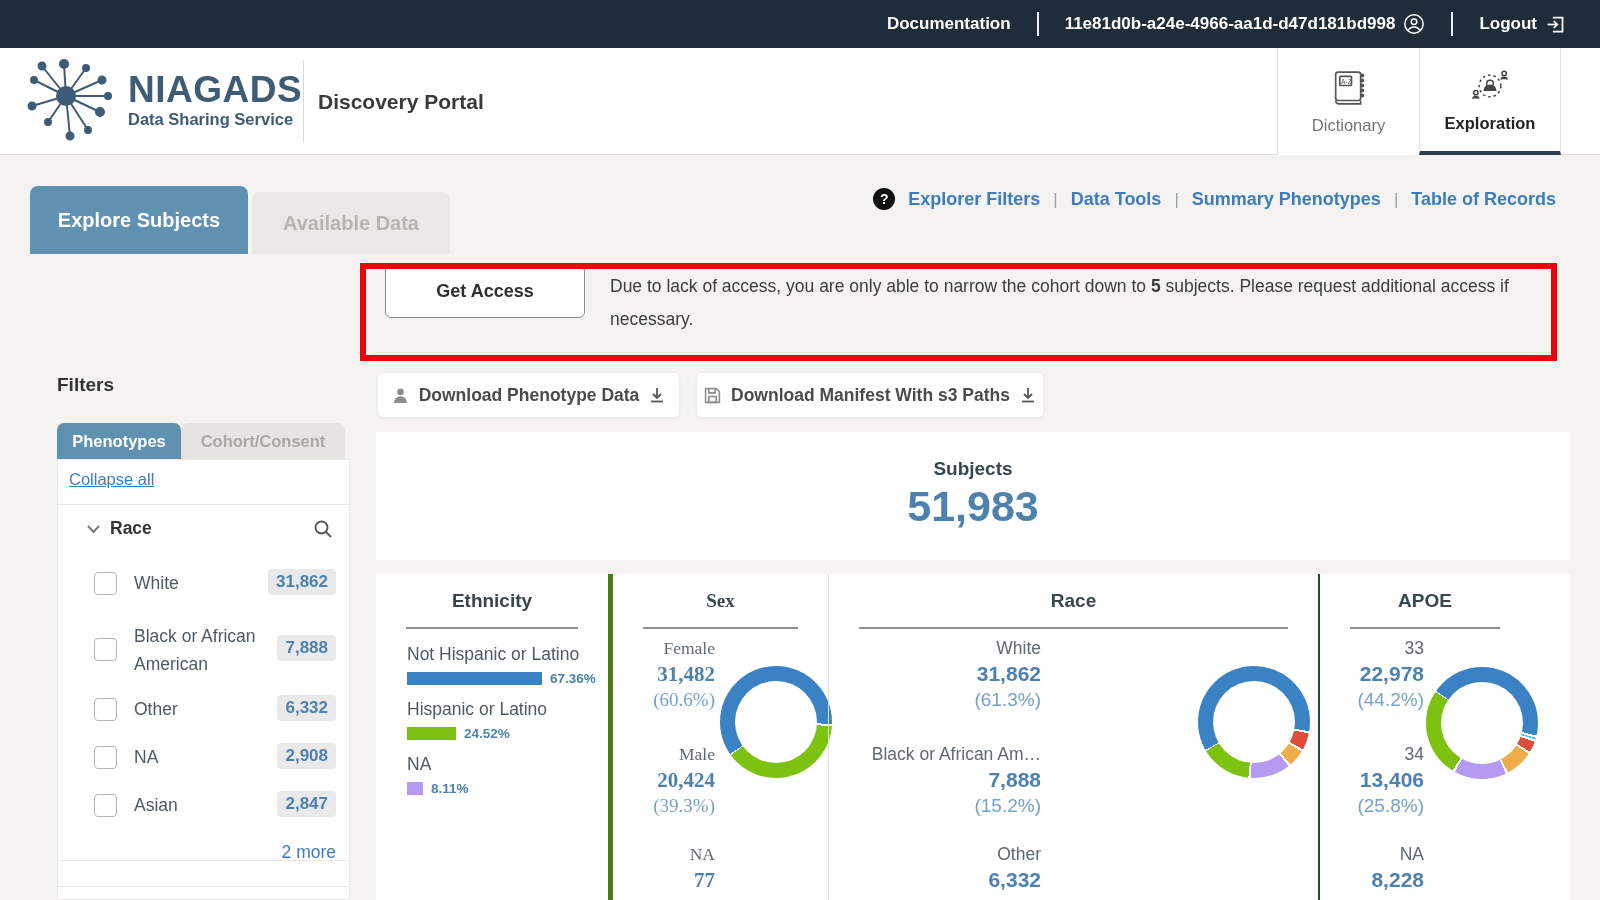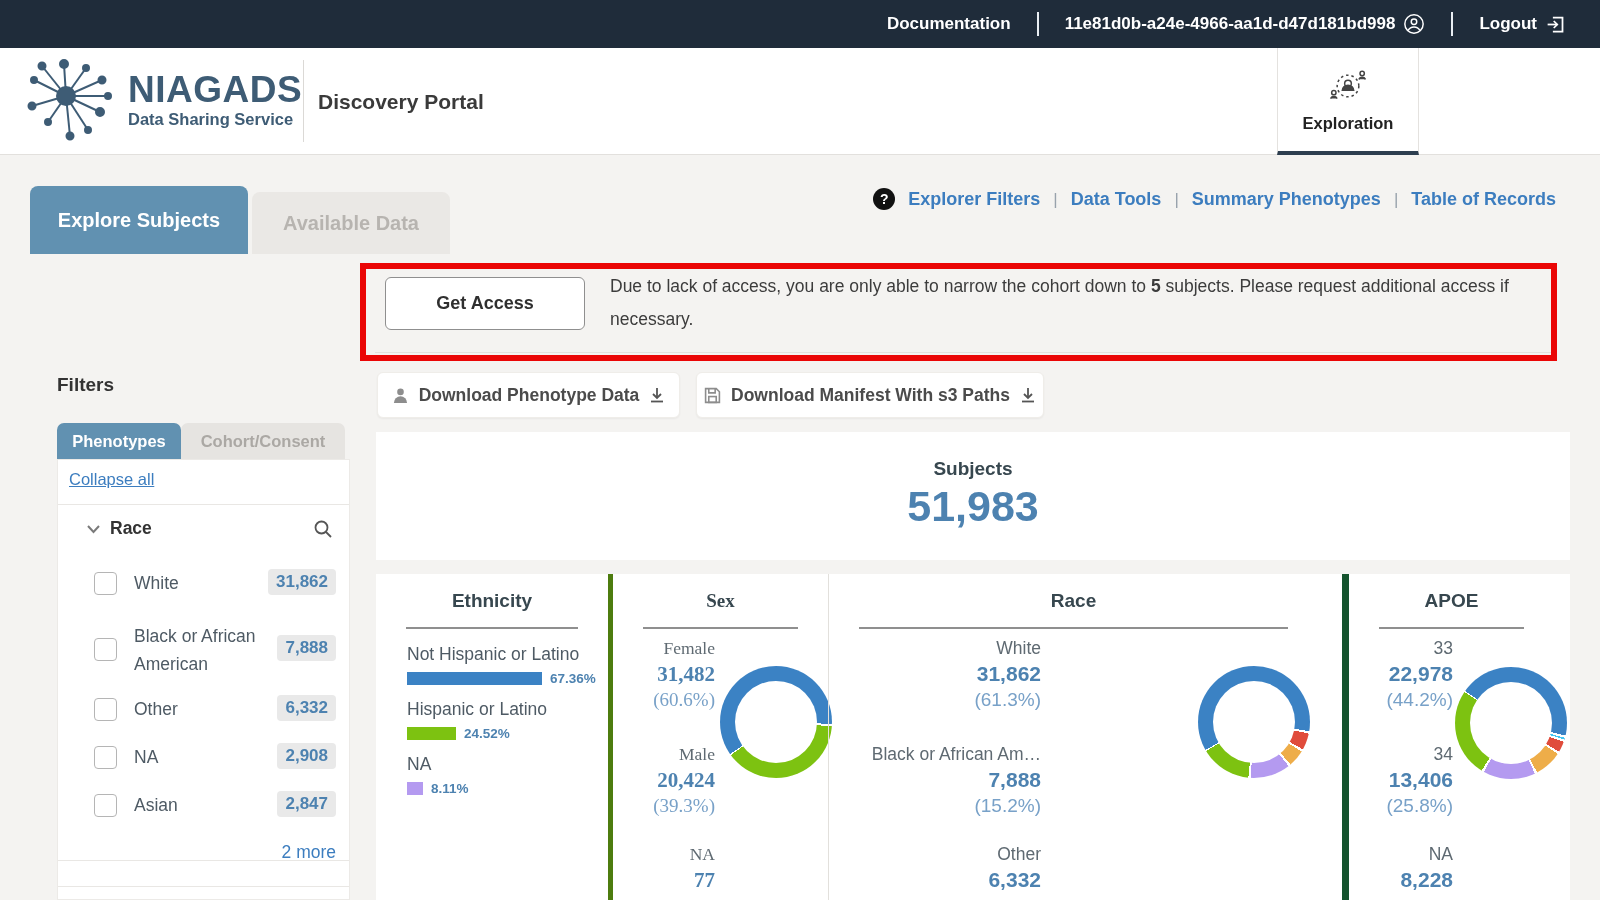--- a/index.html
+++ b/index.html
@@ -46,21 +46,21 @@
     display:flex; align-items:center; justify-content:center; cursor:pointer;
   }
   
   .quick-links{ position:absolute; top:182px; left:860px; width:696px; height:34px; display:flex; align-items:center; justify-content:flex-end; gap:13px; }
   .q-badge{ width:22px; height:22px; border-radius:50%; background:#111; color:#fff; font-size:14px; font-weight:700; display:flex; align-items:center; justify-content:center; }
   .qlink{ color:#3c7dbf; font-size:18px; font-weight:600; cursor:pointer; white-space:nowrap;margin-top:28px; }
   .qsep{ color:#98a2ac; font-size:17px; }
   
   .annotation{ position:absolute; left:360px; top:263px; width:1197px; height:98px; border:6px solid #ea0606; pointer-events:none; z-index:60; }
   .get-access{
-    position:absolute; left:385px; top:277px; width:200px; height:53px; background:#fff;
+    position:absolute; left:385px; top:265px; width:200px; height:53px; background:#fff;
     border:1px solid #8f8f8f; border-radius:6px; font-size:18px; font-weight:700; color:#2f2f2f;
     display:flex; align-items:center; justify-content:center; cursor:pointer; font-family:"Liberation Sans",sans-serif;
   }
   .alert-msg{ position:absolute; left:610px; top:270px; width:948px; font-size:17.5px; line-height:33px; color:#3c3c3c; }
   .alert-bottom-line{ position:absolute; left:375px; top:352px; width:1176px; height:1px; background:#e3e1dd; }
   
   .filters-title{ position:absolute; left:57px; top:374px; font-size:19px; font-weight:700; color:#333; }
   .ftab{ position:absolute; top:423px; height:36px; border-radius:7px 7px 0 0; font-size:16.5px; font-weight:700; display:flex; align-items:center; justify-content:center; cursor:pointer; }
   .ftab-phen{ left:57px; width:124px; background:#6191b1; color:#fff; }
   .ftab-cohort{ left:181px; width:164px; background:#e6e4e1; color:#aba8a4; }
@@ -87,21 +87,21 @@
   
   .subjects-card{ position:absolute; left:376px; top:432px; width:1194px; height:128px; background:#fff; }
   .subjects-label{ position:absolute; top:26px; left:0; width:100%; text-align:center; font-size:19px; font-weight:700; color:#37474f; }
   .subjects-count{ position:absolute; top:50px; left:0; width:100%; text-align:center; font-size:43px; font-weight:700; color:#4d82b0; }
   
   .charts-card{ position:absolute; left:376px; top:574px; width:1194px; height:326px; background:#fff; }
   .chart-col{ position:absolute; top:0; height:326px;padding-left:40px; }
   .col-eth{ left:0; width:232px; }
   .col-sex{ left:232px; width:220px; border-left:5px solid #4d7c0f;font-family:Liberation Serif, serif; }
   .col-race{ left:452px; width:490px; border-left:1px solid #e2e0dc; }
-  .col-apoe{ left:942px; width:212px; border-left:7px solid #14532d;margin-left:24px; }
+  .col-apoe{ left:942px; width:212px; border-left:2px solid #14532d; }
   .chart-title{ position:absolute; top:16px; left:0; width:100%; text-align:center; font-size:19px; font-weight:700; color:#37474f; }
   .chart-underline{ position:absolute; top:53px; left:30px; right:30px; height:2px; background:#8f8f8f; }
   .eth-groups{ position:absolute; top:70px; left:31px; right:8px; }
   .eth-group{ margin-bottom:13px; }
   .eth-label{ font-size:17.5px; color:#4e5a64; margin-bottom:6px; }
   .eth-bar-row{ display:flex; align-items:center; gap:8px; }
   .eth-bar{ height:13px; }
   .eth-pct{ font-size:13.5px; font-weight:700; color:#4d82b0; }
   .pie-stats{ position:absolute; top:62px; text-align:right; }
   .col-sex .pie-stats{ left:6px; width:96px; }
@@ -177,20 +177,34 @@
         </g>
       </svg>
       <div class="brand-text">
         <span class="brand-name">NIAGADS</span>
         <span class="brand-tag">Data Sharing Service</span>
       </div>
     </div>
     <div class="header-vdiv"></div>
     <div class="portal-title">Discovery Portal</div>
     <div class="header-nav">
+      <div class="nav-tab">
+        <svg class="icon-svg" width="40" height="40" viewBox="0 0 48 48" fill="none" stroke="#555" stroke-width="2">
+          <rect x="8" y="5" width="30" height="34" rx="3"></rect>
+          <rect x="13" y="10" width="14" height="11" rx="1"></rect>
+          <text x="14.5" y="19" font-size="8" fill="#555" stroke="none" font-family="Liberation Sans, sans-serif">A-Z</text>
+          <path d="M8 39c0 2.5 2 4 4.5 4H38v-4"></path>
+          <circle cx="40" cy="9" r="1.4" fill="#555"></circle>
+            <circle cx="40" cy="15" r="1.4" fill="#555"></circle>
+          <circle cx="40" cy="21" r="1.4" fill="#555"></circle>
+            <circle cx="40" cy="27" r="1.4" fill="#555"></circle>
+            <circle cx="40" cy="33" r="1.4" fill="#555"></circle>
+        </svg>
+        <span class="nav-label">Dictionary</span>
+      </div>
       <div class="nav-tab active">
         <svg class="icon-svg" width="42" height="40" viewBox="0 0 48 48" fill="none" stroke="#444" stroke-width="1.8">
           <circle cx="24" cy="24" r="13" stroke-dasharray="3 3.5"></circle>
           <circle cx="24" cy="21" r="4"></circle>
           <path d="M17 30a7 7 0 0 1 14 0" fill="#444"></path>
           <circle cx="41" cy="9" r="2.6"></circle>
             <path d="M37 16a4.5 4.5 0 0 1 8 0" fill="#444"></path>
           <circle cx="7" cy="32" r="2.6"></circle>
             <path d="M3 39a4.5 4.5 0 0 1 8 0" fill="#444"></path>
         </svg>

